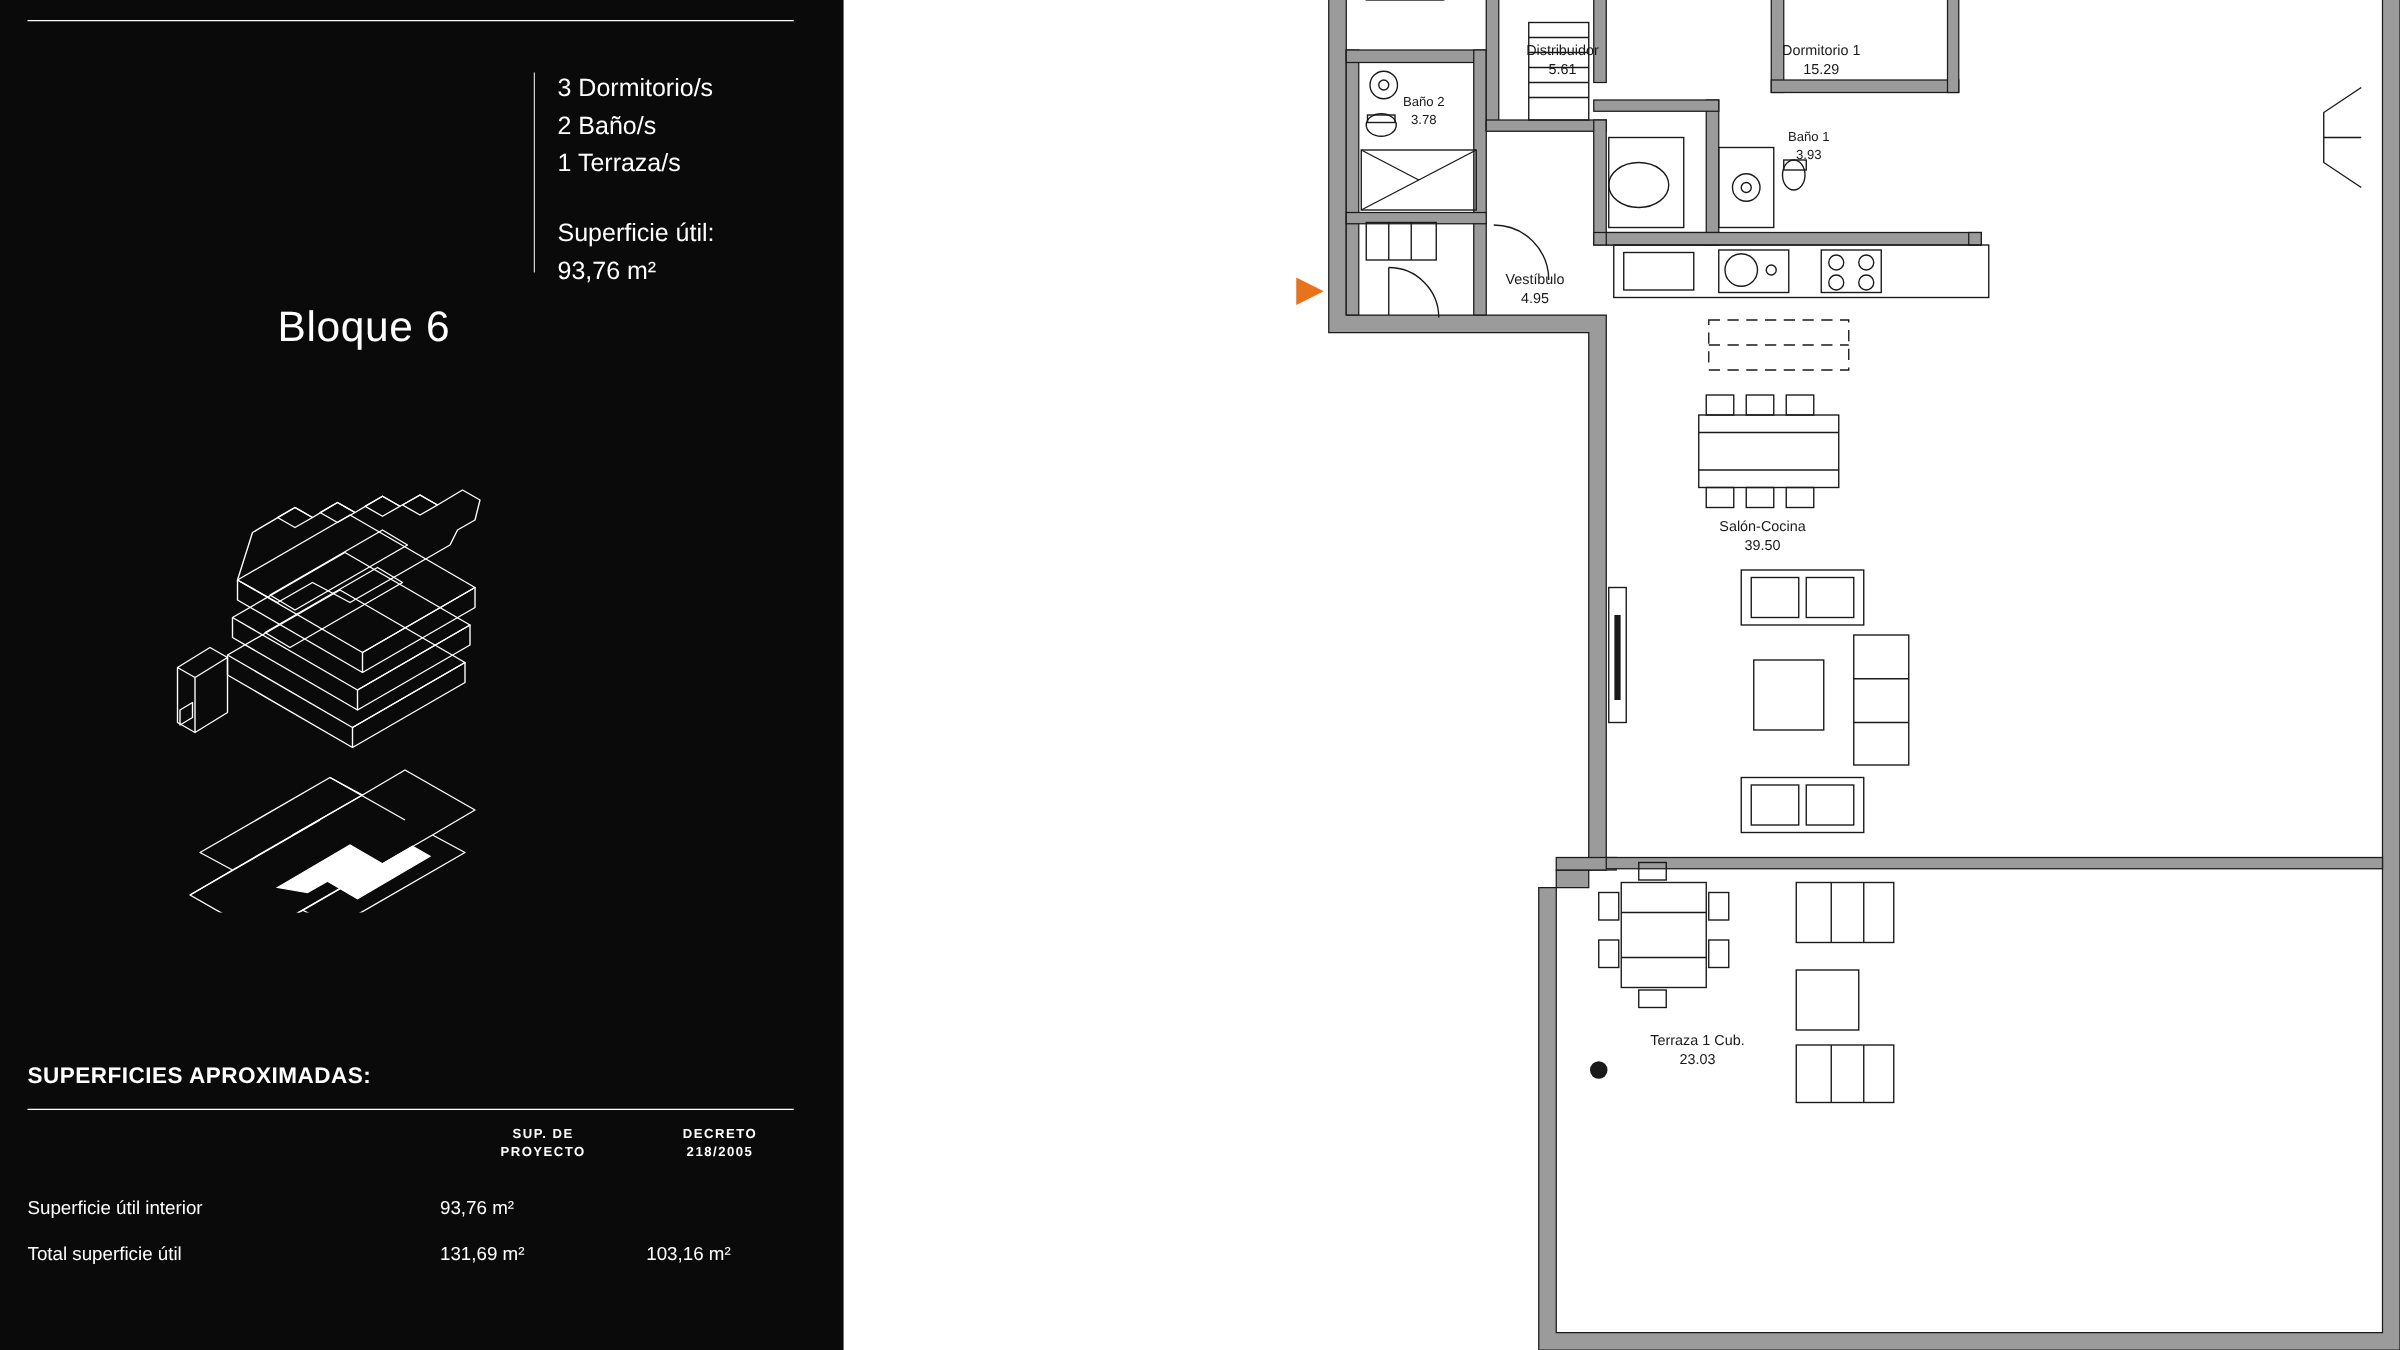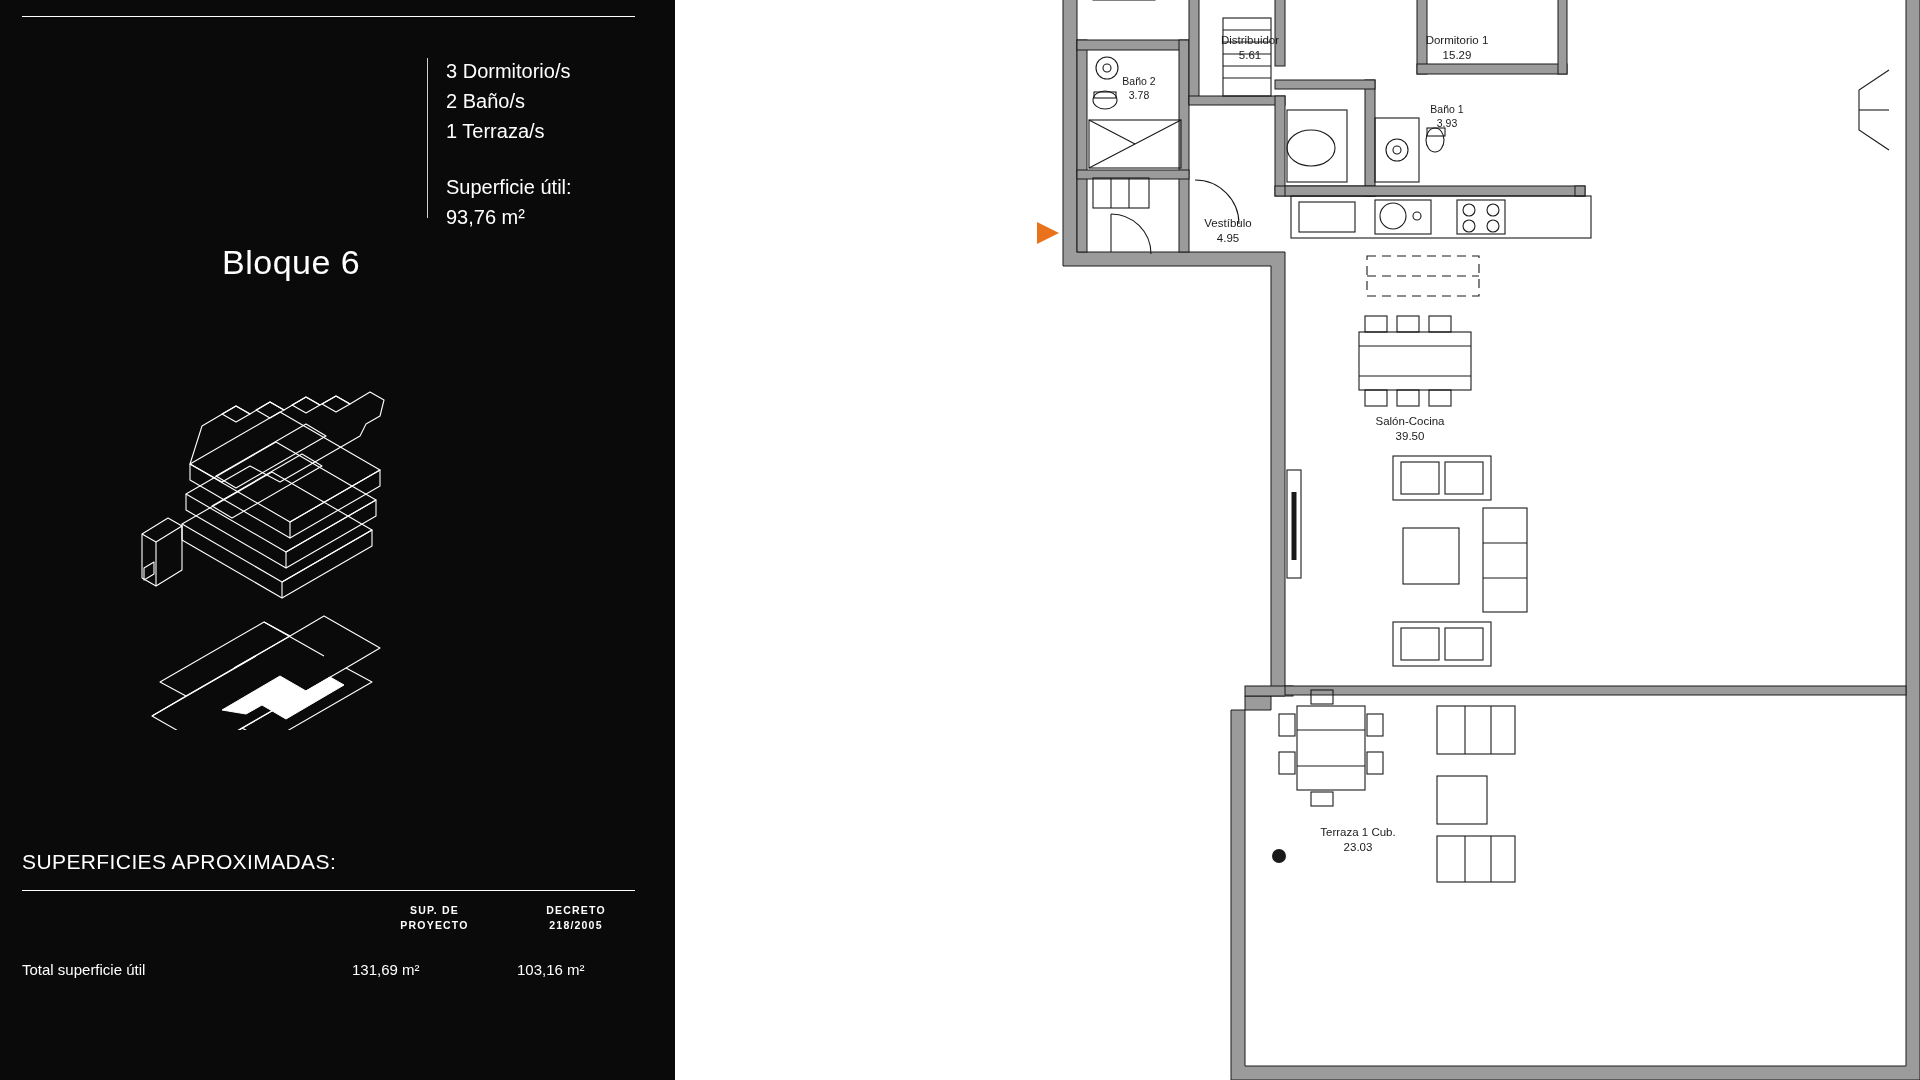--- a/index.html
+++ b/index.html
@@ -107,23 +107,23 @@
 
   
   #surfaces-block {
     position: absolute;
     left: 22px;
     top: 850px;
     width: 613px;
     color: #fff;
   }
   #surfaces-heading {
-    font-size: 21px;
+    font-size: 18px;
     letter-spacing: .4px;
-    font-weight: 400;
+    font-weight: 700;
   }
   #surfaces-rule {
     margin-top: 16px;
     width: 613px;
     height: 1px;
     background: #ffffff;
   }
   #surfaces-table {
     margin-top: 12px;
     width: 613px;
@@ -264,20 +264,25 @@
             <div>SUP. DE</div>
             <div>PROYECTO</div>
           </th>
           <th class="col-dec">
             <div>DECRETO</div>
             <div>218/2005</div>
           </th>
         </tr>
       </thead>
       <tbody>
+        <tr>
+          <td>Superficie útil interior</td>
+          <td>93,76 m²</td>
+          <td></td>
+        </tr>
         <tr>
           <td>Total superficie útil</td>
           <td>131,69 m²</td>
           <td>103,16 m²</td>
         </tr>
       </tbody>
     </table>
   </div>
 </div>
 

